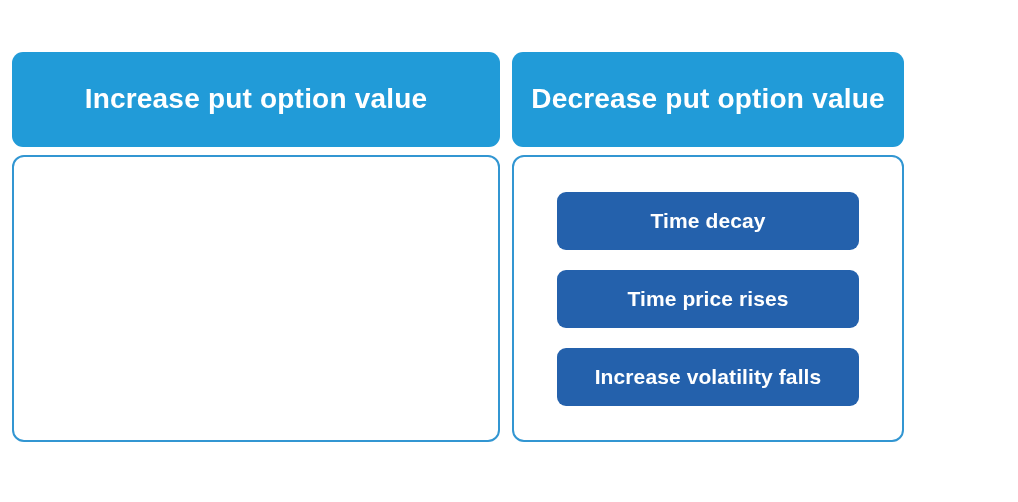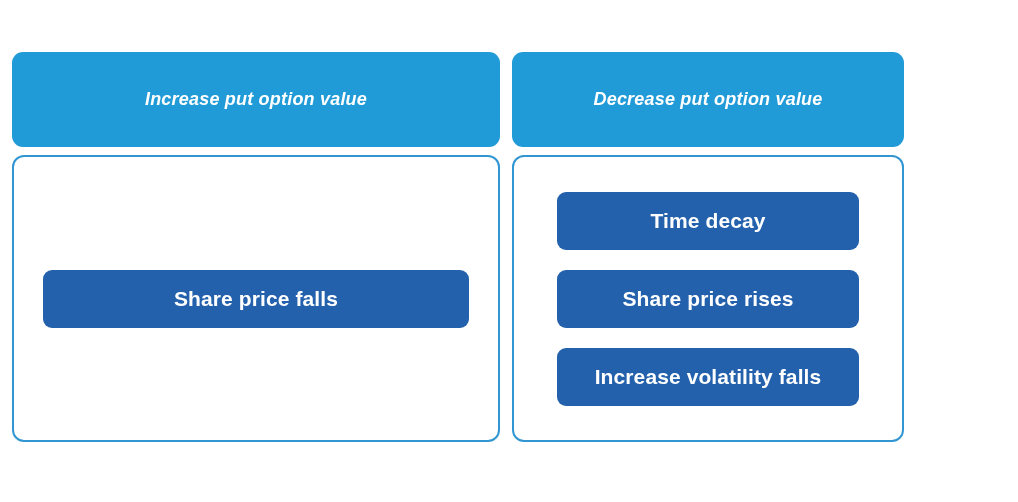--- a/index.html
+++ b/index.html
@@ -33,26 +33,25 @@
     height: 95px;
     border-radius: 11px;
     display: flex;
     align-items: center;
     justify-content: center;
     box-sizing: border-box;
     padding: 0 14px;
   }
   .col-header-label {
     color: #ffffff;
-    font-size: 18px;
+    font-size: 28px;
     font-weight: bold;
     letter-spacing: 0.2px;
     line-height: 1.1;
     white-space: nowrap;
-    font-style: italic;
   }
 
   
   .col-body {
     margin-top: 8px;
     height: 287px;
     background: #ffffff;
     border-radius: 12px;
     box-sizing: border-box;
     display: flex;
@@ -98,42 +97,39 @@
 <div id="diagram">
 
   <div class="column left">
 
     <div class="col-header" style="background:#219bd8;">
       <span class="col-header-label">Increase put option value</span>
     </div>
 
     <div class="col-body left-body">
 
-      <div class="factor-box">
-        <span class="factor-label">Share price falls</span>
-      </div>
 
 
     </div>
   </div>
 
   <div class="column right">
 
     <div class="col-header" style="background:#219bd8;">
       <span class="col-header-label">Decrease put option value</span>
     </div>
 
     <div class="col-body right-body">
 
       <div class="factor-box">
         <span class="factor-label">Time decay</span>
       </div>
 
       <div class="factor-box">
-        <span class="factor-label">Share price rises</span>
+        <span class="factor-label">Time price rises</span>
       </div>
 
       <div class="factor-box">
         <span class="factor-label">Increase volatility falls</span>
       </div>
 
     </div>
   </div>
 
 </div>

